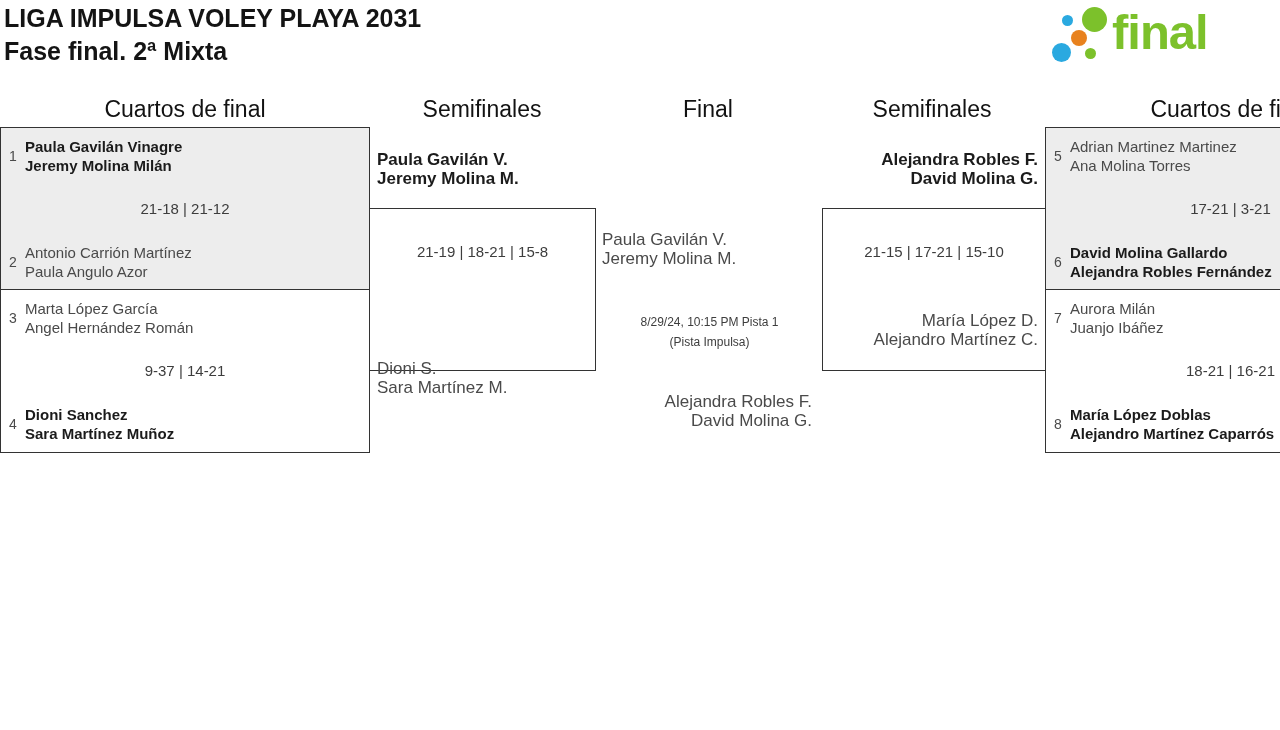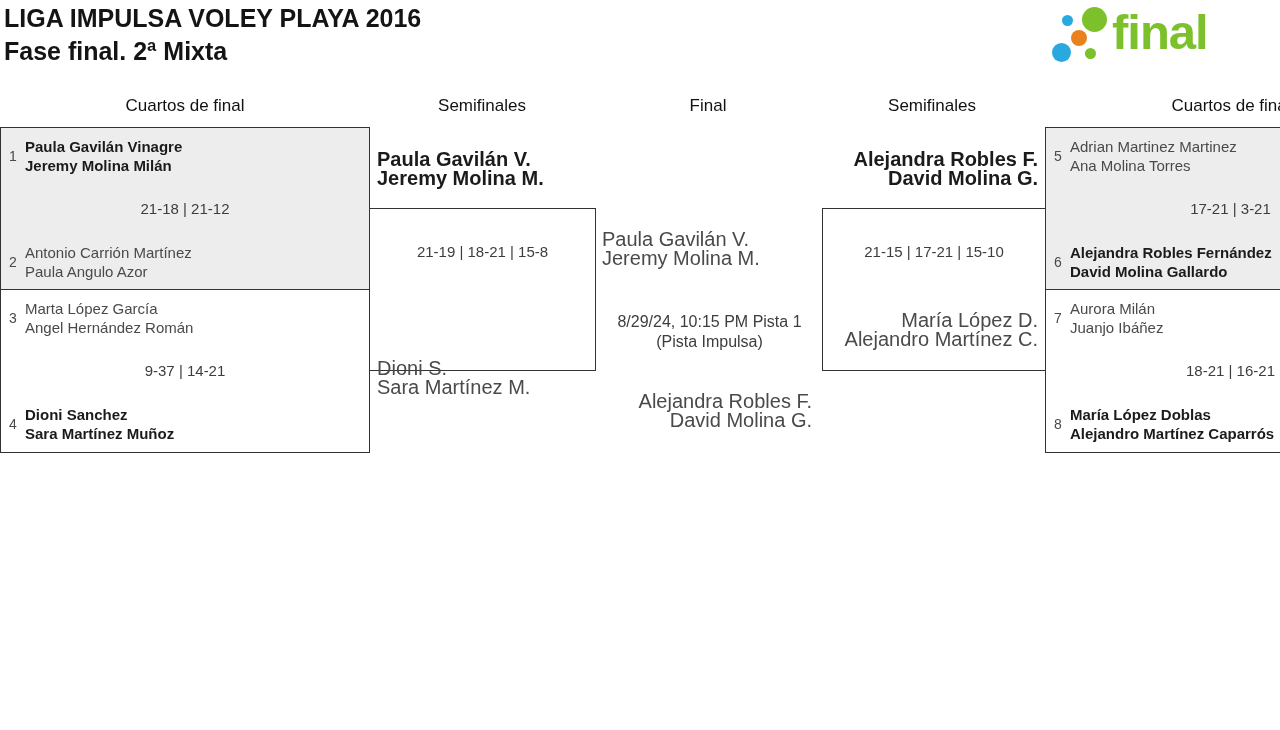--- a/index.html
+++ b/index.html
@@ -15,47 +15,47 @@
   .dot{position:absolute;border-radius:50%;}
   .dot-blue-sm{left:14px;top:15px;width:11px;height:11px;background:#2aa9e0;}
   .dot-green-lg{left:34px;top:7px;width:25px;height:25px;background:#7cc12b;}
   .dot-orange{left:23px;top:30px;width:16px;height:16px;background:#e8821e;}
   .dot-blue-lg{left:4px;top:43px;width:19px;height:19px;background:#2aa9e0;}
   .dot-green-sm{left:37px;top:48px;width:11px;height:11px;background:#7cc12b;}
   .logo-text{position:absolute;left:64px;top:0;font-size:49px;line-height:64px;
              font-weight:bold;letter-spacing:-1px;color:#7cc12b;}
   
   .round-header{position:absolute;top:96px;width:220px;text-align:center;
-                font-size:17px;color:#121212;}
+                font-size:23px;color:#121212;}
   
   .box{position:absolute;border:1px solid #333333;box-sizing:border-box;background:#fff;}
   .box.gray{background:#ededed;}
   .team{position:absolute;left:2px;display:flex;align-items:center;gap:2px;}
   .team-top{top:9px;}
   .team-bottom{top:115px;}
   .seed{width:20px;text-align:center;font-size:14px;color:#4a4a4a;flex:none;}
   .tnames{font-size:15px;line-height:19px;}
   .tline{display:block;white-space:nowrap;}
   .winner{font-weight:bold;color:#1b1b1b;}
   .reg{font-weight:normal;color:#4a4a4a;}
   .score{position:absolute;top:72px;left:0;right:0;text-align:center;
          font-size:15px;color:#3d3d3d;white-space:nowrap;}
   
-  .float-names{position:absolute;font-size:20px;line-height:19px;white-space:nowrap;}
+  .float-names{position:absolute;font-size:17px;line-height:19px;white-space:nowrap;}
   .ar{text-align:right;}
   .sched{position:absolute;left:596px;top:312px;width:227px;text-align:center;
-         font-size:16px;line-height:20px;color:#3d3d3d;}
+         font-size:12px;line-height:20px;color:#3d3d3d;}
 </style>
 </head>
 <body>
 
 <div class="page">
 
   <div class="title">
-    <div>LIGA IMPULSA VOLEY PLAYA 2016</div>
+    <div>LIGA IMPULSA VOLEY PLAYA 2031</div>
     <div>Fase final. 2ª Mixta</div>
   </div>
 
   <div class="logo">
     <span class="dot dot-blue-sm"></span>
     <span class="dot dot-green-lg"></span>
     <span class="dot dot-orange"></span>
     <span class="dot dot-blue-lg"></span>
     <span class="dot dot-green-sm"></span>
     <span class="logo-text">final</span>
@@ -145,22 +145,22 @@
       <span class="seed">5</span>
       <span class="tnames reg">
         <span class="tline">Adrian Martinez Martinez</span>
         <span class="tline">Ana Molina Torres</span>
       </span>
     </div>
     <div class="score">17-21 | 3-21</div>
     <div class="team team-bottom">
       <span class="seed">6</span>
       <span class="tnames winner">
+        <span class="tline">David Molina Gallardo</span>
         <span class="tline">Alejandra Robles Fernández</span>
-        <span class="tline">David Molina Gallardo</span>
       </span>
     </div>
   </div>
 
   <div class="box" style="left:1045px;top:289px;width:371px;height:164px;">
     <div class="team team-top">
       <span class="seed">7</span>
       <span class="tnames reg">
         <span class="tline">Aurora Milán</span>
         <span class="tline">Juanjo Ibáñez</span>

